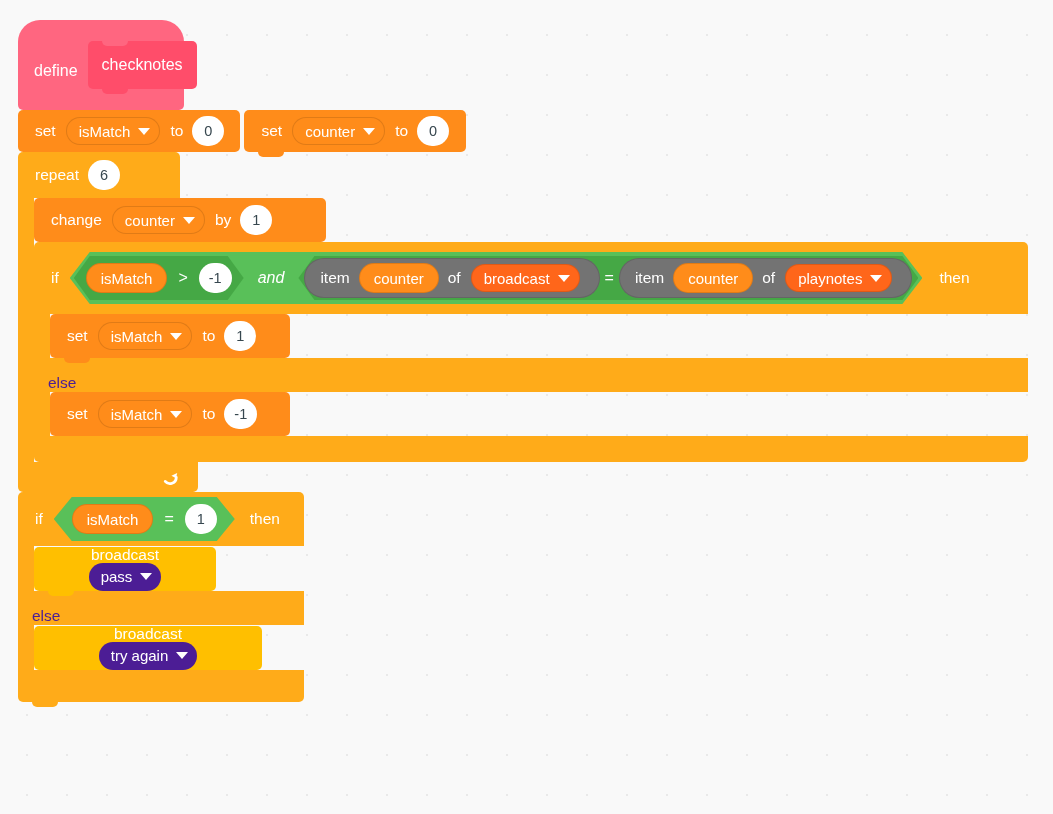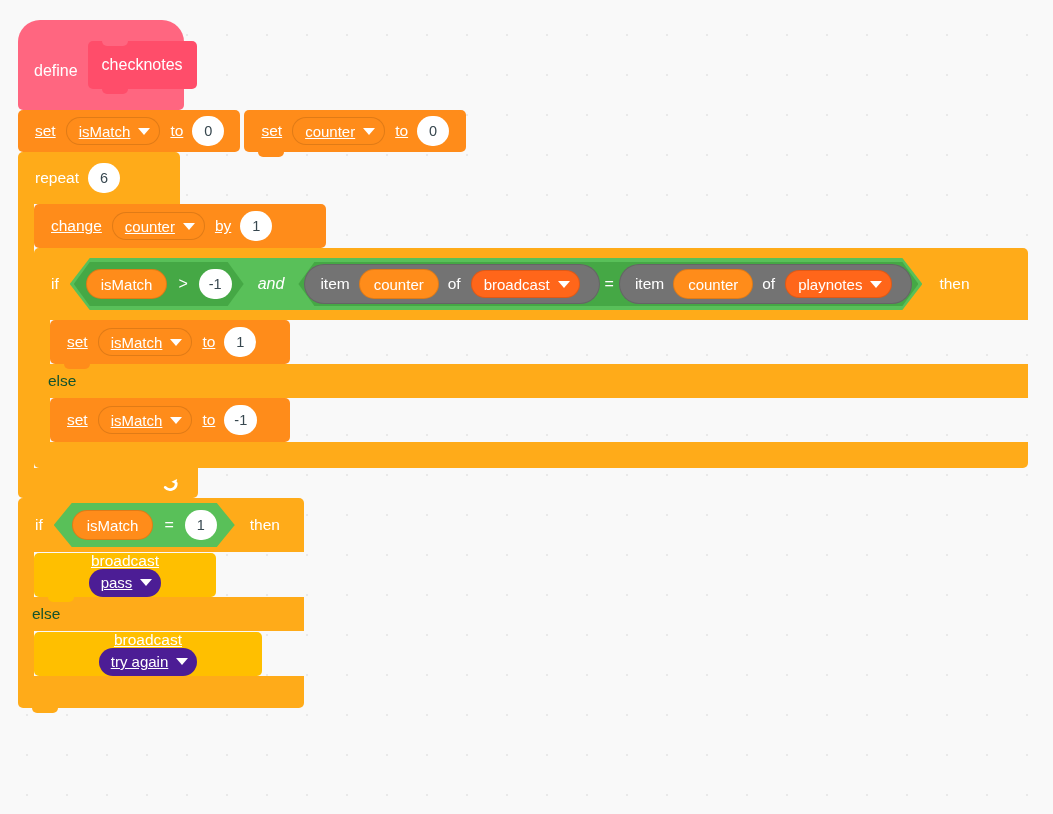--- a/index.html
+++ b/index.html
@@ -26,21 +26,20 @@
     display: inline-flex;
     align-items: center;
     border-radius: 5px;
     color: #fff;
     font-size: 15.5px;
     line-height: 1;
     padding: 0 14px;
     height: 42px;
     white-space: nowrap;
     filter: drop-shadow(0 0 0 rgba(0,0,0,0));
-    text-decoration: underline;
   }
   
   .blk::before {
     content: "";
     position: absolute;
     left: 14px; top: -1px;
     width: 26px; height: 6px;
     background: #f9f9f9;
     border-radius: 0 0 6px 6px;
     display: none;
@@ -189,22 +188,22 @@
   }
   .c-body { display: flex; }
   .c-arm { width: 16px; flex: 0 0 16px; }
   .c-inner { }
   .c-foot { height: 26px; border-radius: 0 0 5px 5px; position: relative; }
   .c-foot.bump::after {
     content: ""; position: absolute; left: 14px; bottom: -5px;
     width: 26px; height: 5px; border-radius: 0 0 7px 7px; background: inherit;
   }
   .c-mid {
-    height: 34px; display: flex; align-items: center;
-    padding-left: 14px; color: #14532d; font-size: 15.5px;
+    height: 34px; display: flex; align-items: flex-end;
+    padding-left: 14px; color: #4c1d95; font-size: 15.5px;
   }
 
   .loop-arrow {
     margin-left: auto; margin-right: 18px;
     width: 20px; height: 20px;
   }
 </style>
 </head>
 <body>
 
@@ -235,21 +234,21 @@
     <span class="dropdown dd-var">
       <span>counter</span>
       <span class="caret"></span>
     </span>
     <span class="txt">to</span>
     <span class="num">0</span>
   </div>
 
   
   <div class="cblock">
-    <div class="c-head c-ctrl" style="width:162px;height:52px;">
+    <div class="c-head c-ctrl" style="width:162px;height:46px;">
       <span class="txt">repeat</span>
       <span class="num">6</span>
     </div>
 
     <div class="c-body">
       <div class="c-arm c-ctrl"></div>
       <div class="c-inner">
 
         
         <div class="blk c-var bump" style="width:292px;height:44px;">

